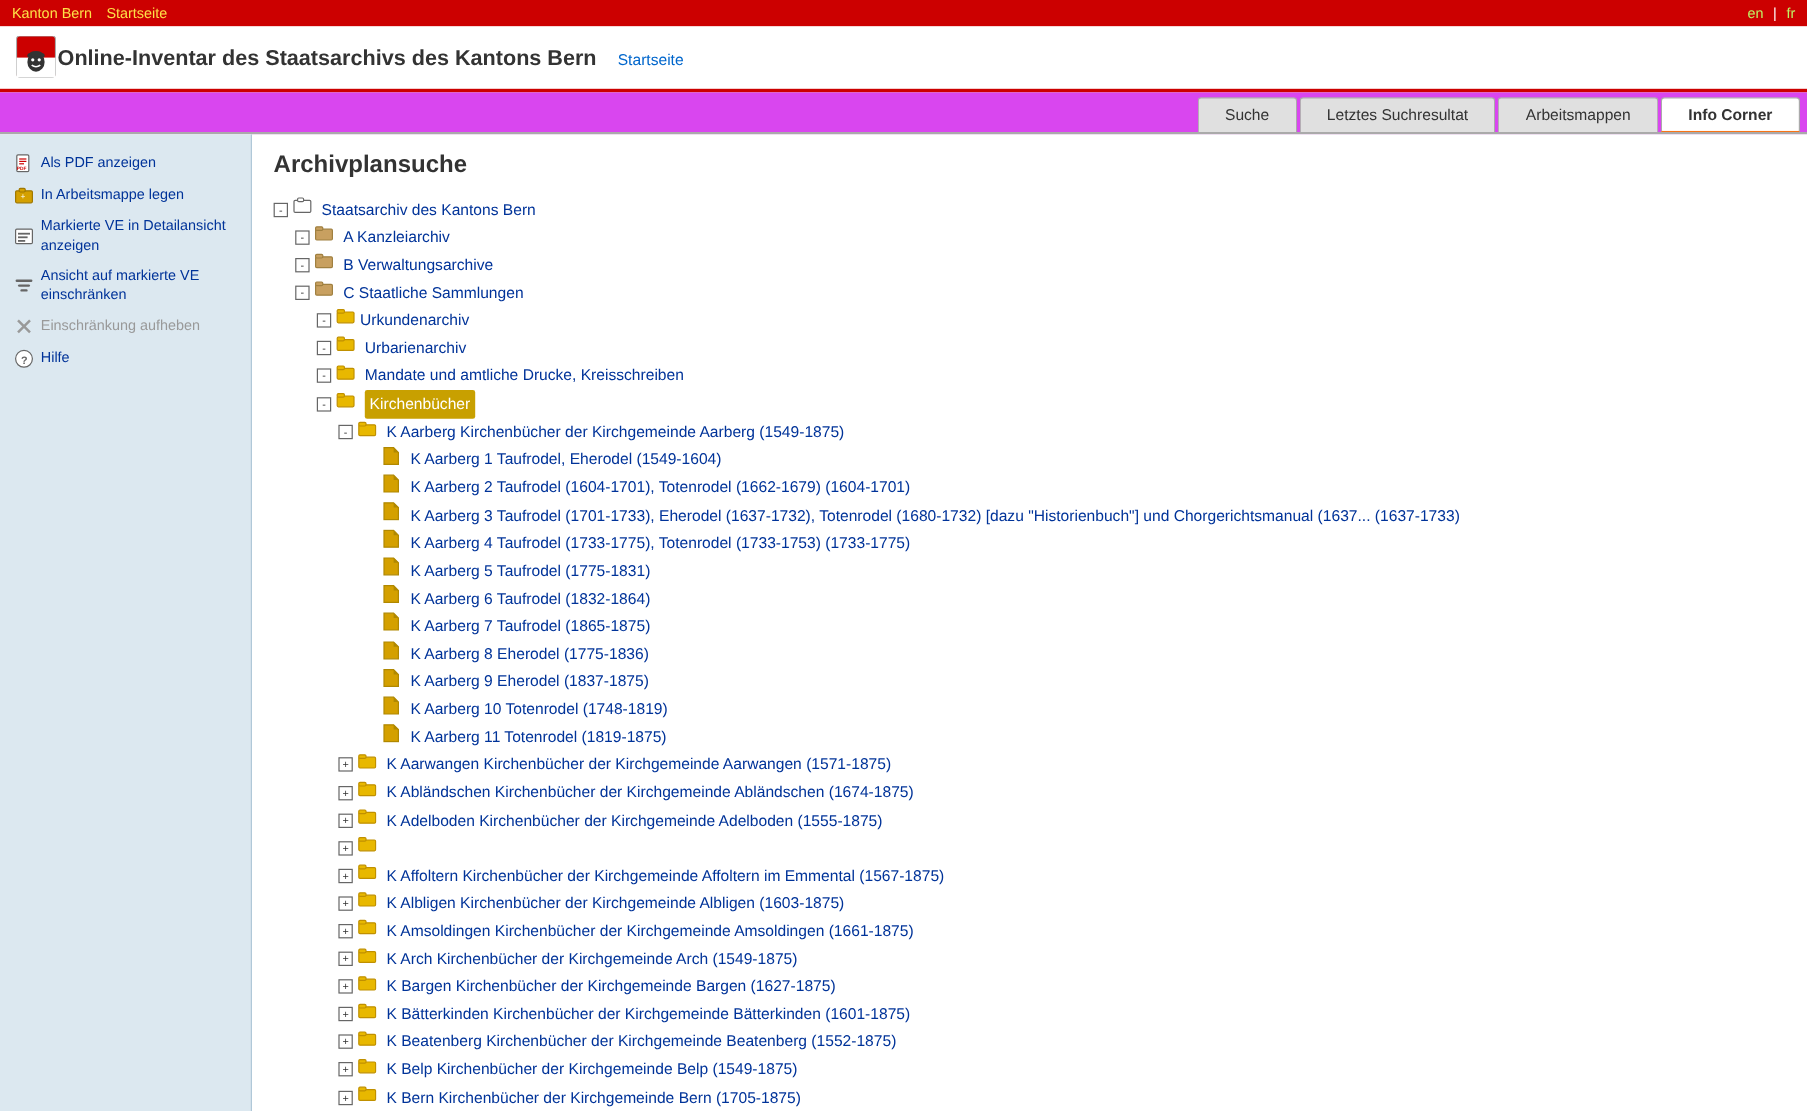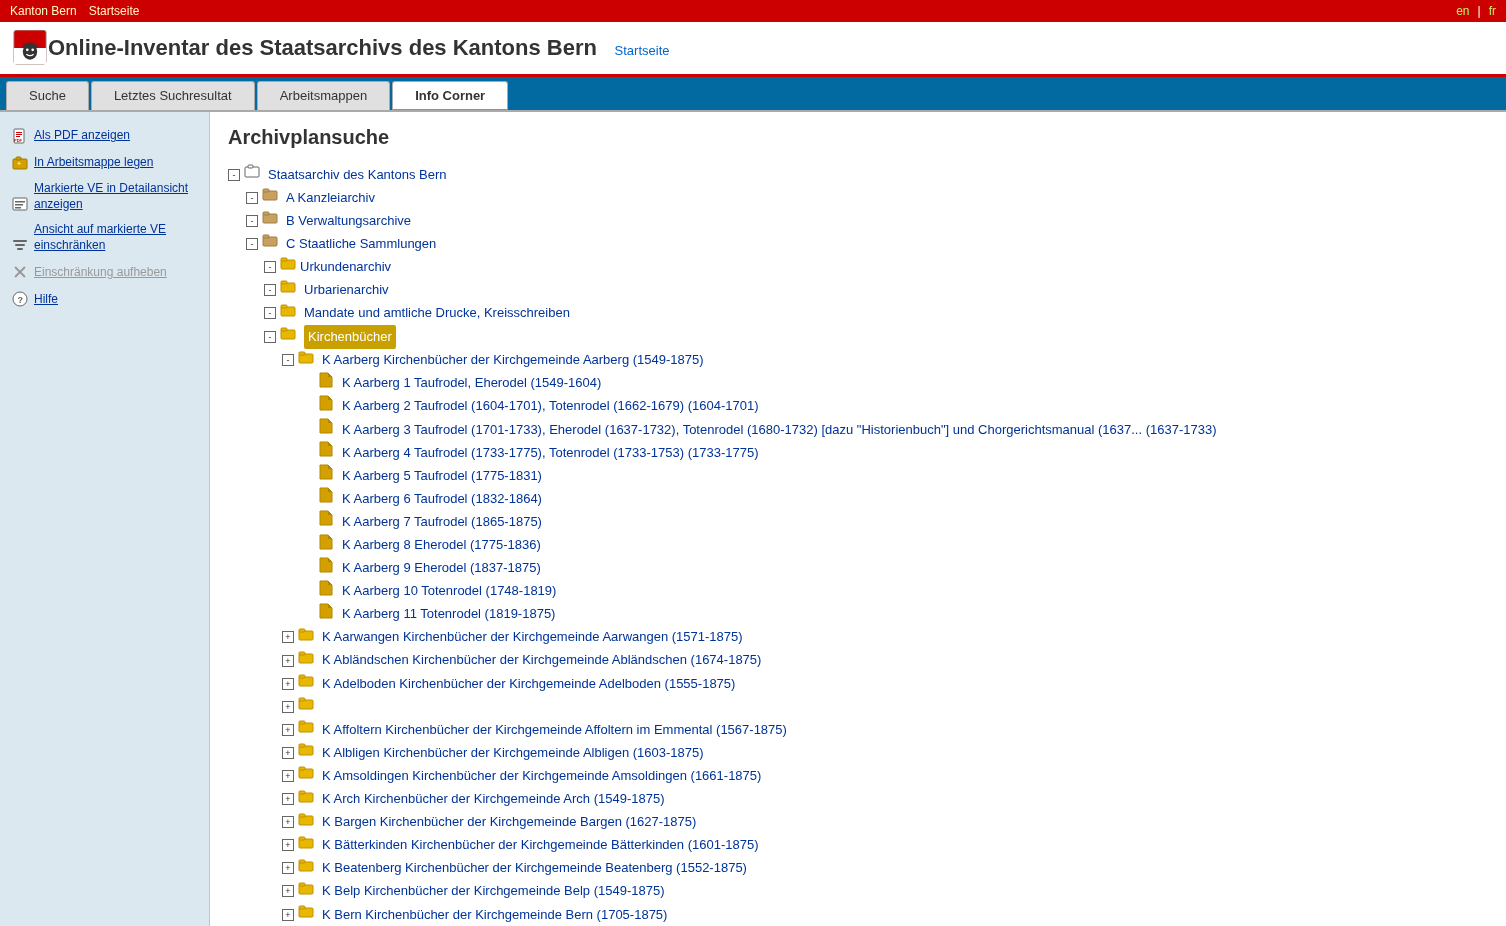--- a/index.html
+++ b/index.html
@@ -8,21 +8,21 @@
     
     .top-bar {
       background: #cc0000;
       height: 22px;
       display: flex;
       align-items: center;
       padding: 0 10px;
       gap: 12px;
     }
     .top-bar a {
-      color: #fef9c3;
+      color: #fde047;
       text-decoration: none;
       font-size: 12px;
     }
     .top-bar .lang-group {
       margin-left: auto;
       display: flex;
       gap: 8px;
     }
     .top-bar .lang-group a { color: #bef264; font-size: 12px; }
     .top-bar .lang-sep { color: #fff; font-size: 12px; }
@@ -33,23 +33,24 @@
       align-items: center;
       padding: 8px 12px;
       border-bottom: 3px solid #cc0000;
       background: #fff;
     }
 
     
     .nav-tabs {
       display: flex;
       border-bottom: 2px solid #aaa;
-      background: #0369a1;
+      background: #d946ef;
       padding: 4px 6px 0 6px;
       gap: 2px;
+      justify-content: flex-end;
     }
     .nav-tab {
       padding: 6px 22px;
       border: 1px solid #aaa;
       border-bottom: none;
       background: #e0e0e0;
       cursor: pointer;
       font-size: 13px;
       color: #333;
       border-radius: 3px 3px 0 0;
@@ -70,28 +71,27 @@
     .sidebar {
       width: 210px;
       background: #dce8f0;
       padding: 10px 8px;
       flex-shrink: 0;
       border-right: 1px solid #b0c8d8;
       min-height: calc(100vh - 110px);
     }
     .sidebar-item {
       display: flex;
-      align-items: flex-end;
+      align-items: center;
       gap: 6px;
       padding: 5px 4px;
       cursor: pointer;
       color: #003399;
       font-size: 12px;
       line-height: 1.3;
-      text-decoration: underline;
     }
     .sidebar-item.disabled {
       color: #999;
       cursor: default;
     }
     .sidebar-icon {
       width: 16px;
       height: 16px;
       flex-shrink: 0;
       margin-top: 1px;
@@ -169,21 +169,21 @@
     <rect x="0" y="20" width="36" height="18" rx="0" ry="0" fill="#fff"></rect>
     <ellipse cx="18" cy="24" rx="8" ry="9" fill="#333"></ellipse>
     <circle cx="15" cy="22" r="1.5" fill="#fff"></circle>
     <circle cx="21" cy="22" r="1.5" fill="#fff"></circle>
     <path d="M14 27 Q18 30 22 27" stroke="#fff" stroke-width="1.5" fill="none"></path>
     <path d="M10 19 Q12 14 18 14 Q24 14 26 19" fill="#333"></path>
     <circle cx="12" cy="18" r="2" fill="#333"></circle>
     <circle cx="24" cy="18" r="2" fill="#333"></circle>
   </svg>
   <div>
-    <span style="font-size:22px;font-weight:bold;color:#333;">Online-Inventar des Staatsarchivs des Kantons Bern</span>
+    <span style="font-size:18px;font-weight:bold;color:#333;">Online-Inventar des Staatsarchivs des Kantons Bern</span>
     <a style="margin-left:14px;font-size:13px;color:#0066cc;text-decoration:none;">Startseite</a>
   </div>
 </div>
 
 <div class="nav-tabs" id="nav-tabs-container">
 <div class="nav-tab">Suche</div>
     <div class="nav-tab">Letztes Suchresultat</div>
     <div class="nav-tab">Arbeitsmappen</div>
     <div class="nav-tab active">Info Corner</div>
   </div>

